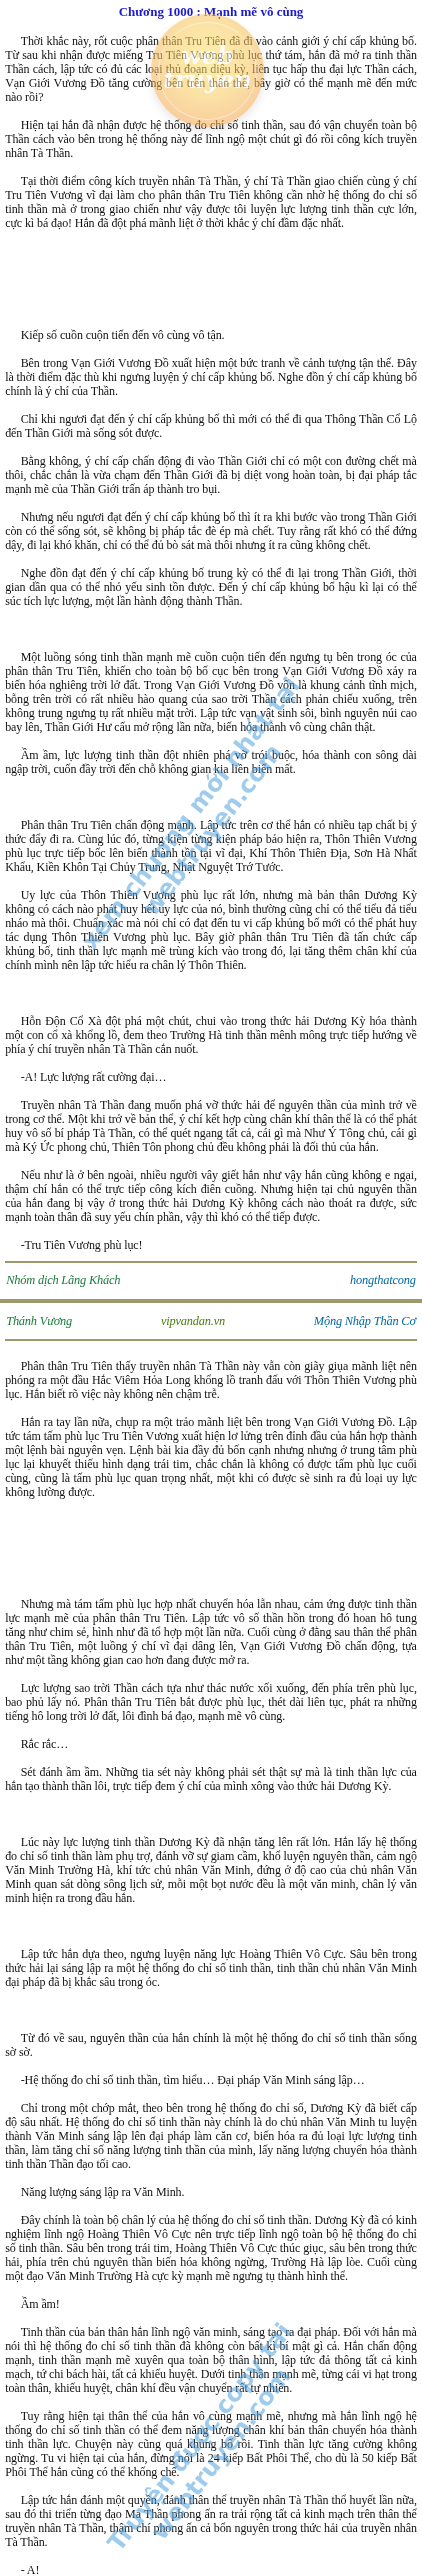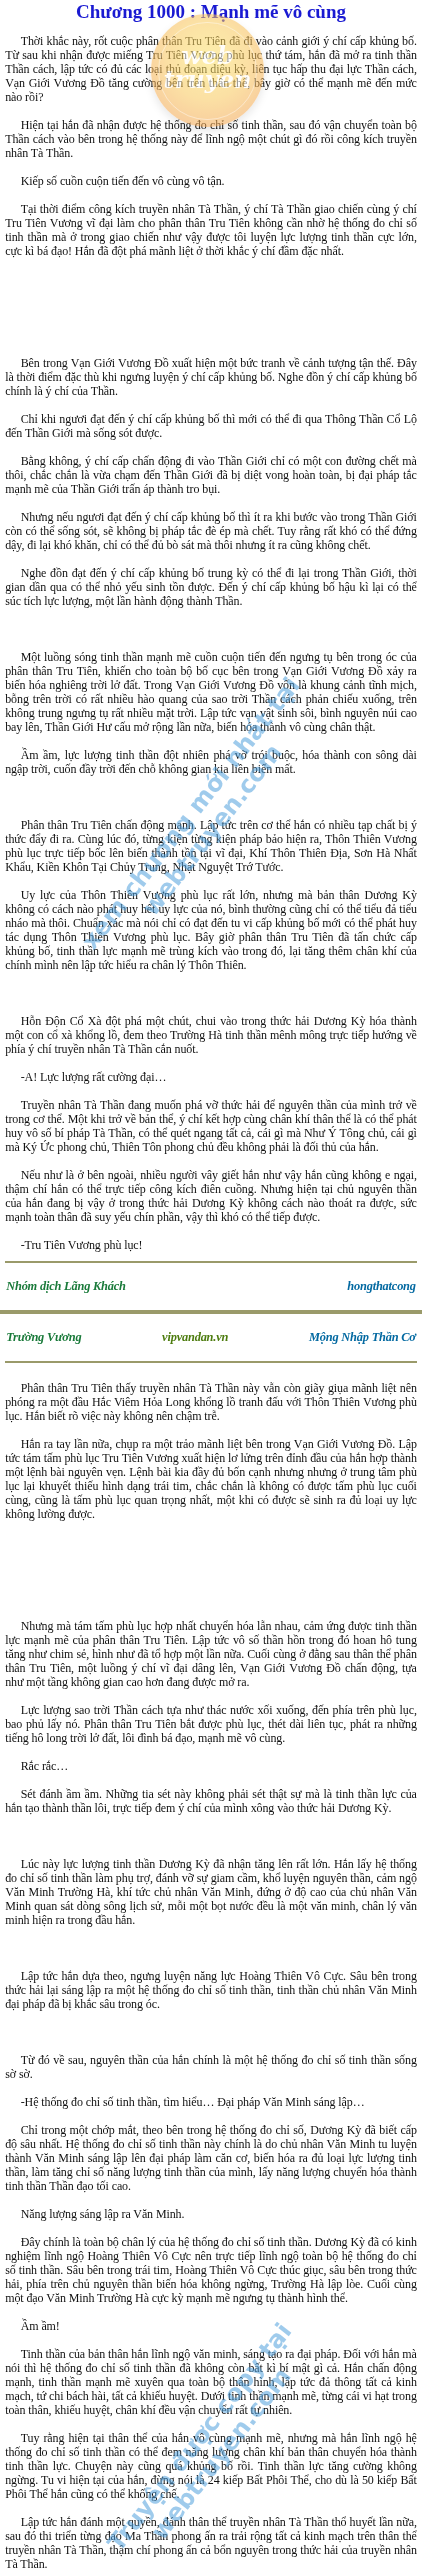--- a/index.html
+++ b/index.html
@@ -1,26 +1,26 @@
 <!DOCTYPE html>
 <html style="font-size:8.2px"><head>
 <meta charset="utf-8">
 <style>
   html, body { margin: 0; padding: 0; background: #ffffff; }
   body { width: 422px; position: relative; overflow-x: hidden; }
   .page { position: relative; width: 422px; padding: 4.1px 5.2px 15.5px 5.2px; box-sizing: border-box;
           font-family: "Liberation Serif", "DejaVu Serif", serif; color: #111111; }
-  .title { text-align: center; color: #1a1ad2; font-size: 19px; line-height: 15.5px; margin: 0 0 14.4px 0; }
+  .title { text-align: center; color: #1a1ad2; font-size: 13px; line-height: 15.5px; margin: 0 0 14.4px 0; }
   .para { font-size: 12px; line-height: 14px; text-align: justify; text-indent: 15.5px; margin: 0 0 14px 0; letter-spacing: -0.1px; }
   .para.gap-lg { margin-bottom: 42px; }
   .para.gap-xl { margin-bottom: 98px; }
   .credits { margin: 0 -5.2px 7.2px -5.2px; padding: 0 5.2px; }
   .credits .rule { height: 1.5px; background: #9a9a6a; margin: 0; }
-  .credits .row { display: flex; justify-content: space-between; align-items: center; height: 15px;
-                  font-style: italic; font-size: 12.4px; padding: 16px 1px; letter-spacing: -0.2px; font-weight: bold; }
+  .credits .row { display: flex; justify-content: space-between; align-items: center; height: 36px;
+                  font-style: italic; font-size: 12.4px; padding: 0 1px; letter-spacing: -0.2px; }
   .credits .band { height: 4.6px; background: #9a9a6a; margin: 0 -5.2px; }
   .credits .green { color: #1a7a3a; }
   .credits .orange { color: #0369a1; }
   .credits .gray { color: #4d7c0f; }
   .wm-coin { position: absolute; width: 113px; height: 113px; border-radius: 50%;
              background: radial-gradient(circle at 50% 40%, #fbe36a 0%, #f9c85a 45%, #f2a24e 80%, #ec8c4a 100%);
              box-shadow: 0 4.1px 9.3px rgba(0,0,0,0.18); opacity: 0.55; pointer-events: none; }
   .wm-coin::after { content: ""; position: absolute; inset: 7.2px; border-radius: 50%;
                     border: 1.5px solid rgba(255,255,255,0.45); }
   .wm-coin .coin-text { position: absolute; left: 0; right: 0; top: 30px; text-align: center;
@@ -49,22 +49,22 @@
 
   <div class="wm-diag" style="left:103px; top:2540px;">
     <div>Truyện được copy tại</div>
     <div>webtruyen.com</div>
   </div>
 
   <h1 class="title">Chương 1000 : Mạnh mẽ vô cùng</h1>
 
   <p class="para">Thời khắc này, rốt cuộc phân thân Tru Tiên đã đi vào cảnh giới ý chí cấp khủng bố. Từ sau khi nhận được miếng Tru Tiên Vương phù lục thứ tám, hắn đã mở ra tinh thần Thần cách, lập tức có đủ các loại thủ đoạn diệu kỳ, liên tục hấp thu đại lực Thần cách, Vạn Giới Vương Đồ tăng cường bên trên thân thể, bây giờ có thể mạnh mẽ đến mức nào rồi?</p>
   <p class="para">Hiện tại hắn đã nhận được hệ thống đo chỉ số tinh thần, sau đó vận chuyển toàn bộ Thần cách vào bên trong hệ thống này để lĩnh ngộ một chút gì đó rồi công kích truyền nhân Tà Thần.</p>
+  <p class="para gap-xl">Tại thời điểm công kích truyền nhân Tà Thần, ý chí Tà Thần giao chiến cùng ý chí Tru Tiên Vương vĩ đại làm cho phân thân Tru Tiên không cần nhờ hệ thống đo chỉ số tinh thần mà ở trong giao chiến như vậy được tôi luyện lực lượng tinh thần cực lớn, cực kì bá đạo! Hắn đã đột phá mãnh liệt ở thời khắc ý chí đầm đặc nhất.</p>
   <p class="para">Kiếp số cuồn cuộn tiến đến vô cùng vô tận.</p>
-  <p class="para gap-xl">Tại thời điểm công kích truyền nhân Tà Thần, ý chí Tà Thần giao chiến cùng ý chí Tru Tiên Vương vĩ đại làm cho phân thân Tru Tiên không cần nhờ hệ thống đo chỉ số tinh thần mà ở trong giao chiến như vậy được tôi luyện lực lượng tinh thần cực lớn, cực kì bá đạo! Hắn đã đột phá mãnh liệt ở thời khắc ý chí đầm đặc nhất.</p>
   <p class="para">Bên trong Vạn Giới Vương Đồ xuất hiện một bức tranh về cảnh tượng tận thế. Đây là thời điểm đặc thù khi ngưng luyện ý chí cấp khủng bố. Nghe đồn ý chí cấp khủng bố chính là ý chí của Thần.</p>
   <p class="para">Chỉ khi ngươi đạt đến ý chí cấp khủng bố thì mới có thể đi qua Thông Thần Cổ Lộ đến Thần Giới mà sống sót được.</p>
   <p class="para">Bằng không, ý chí cấp chấn động đi vào Thần Giới chỉ có một con đường chết mà thôi, chắc chắn là vừa chạm đến Thần Giới đã bị diệt vong hoàn toàn, bị đại pháp tắc mạnh mẽ của Thần Giới trấn áp thành tro bụi.</p>
   <p class="para">Nhưng nếu ngươi đạt đến ý chí cấp khủng bố thì ít ra khi bước vào trong Thần Giới còn có thể sống sót, sẽ không bị pháp tắc đè ép mà chết. Tuy rằng rất khó có thể đứng dậy, đi lại khó khăn, chỉ có thể đủ bò sát mà thôi nhưng ít ra cũng không chết.</p>
   <p class="para gap-lg">Nghe đồn đạt đến ý chí cấp khủng bố trung kỳ có thể đi lại trong Thần Giới, thời gian dần qua có thể nhỏ yếu sinh tồn được. Đến ý chí cấp khủng bố hậu kì lại có thể súc tích lực lượng, một lần hành động thành Thần.</p>
   <p class="para">Một luồng sóng tinh thần mạnh mẽ cuồn cuộn tiến đến ngưng tụ bên trong óc của phân thân Tru Tiên, khiến cho toàn bộ bố cục bên trong Vạn Giới Vương Đồ xảy ra biến hóa nghiêng trời lở đất. Trong Vạn Giới Vương Đồ vốn là khung cảnh tĩnh mịch, bỗng trên trời có rất nhiều hào quang của sao trời Thần cách phản chiếu xuống, trên không trung ngưng tụ rất nhiều mặt trời. Lập tức vạn vật sinh sôi, bình nguyên núi cao bay lên, Thần Giới Hư cấu mở rộng lần nữa, biến hóa thành vô cùng chân thật.</p>
   <p class="para gap-lg">Ầm ầm, lực lượng tinh thần đột nhiên phá vỡ trói buộc, hóa thành con sông dài ngập trời, cuốn đầy trời đến chỗ không gian kia liền biến mất.</p>
   <p class="para">Phân thân Tru Tiên chấn động mạnh. Lập tức trên cơ thể hắn có nhiều tạp chất bị ý thức đẩy đi ra. Cùng lúc đó, từng kiện từng kiện pháp bảo hiện ra, Thôn Thiên Vương phù lục trực tiếp bốc lên biến thành tồn tại vĩ đại, Khí Thôn Thiên Địa, Sơn Hà Nhất Khẩu, Kiền Khôn Tại Chủy Trung, Nhật Nguyệt Trớ Tước.</p>
   <p class="para gap-lg">Uy lực của Thôn Thiên Vương phù lục rất lớn, nhưng mà bản thân Dương Kỳ không có cách nào phát huy hết uy lực của nó, bình thường cũng chỉ có thể tiểu đả tiểu nháo mà thôi. Chuẩn xác mà nói chỉ có đạt đến tu vi cấp khủng bố mới có thể phát huy tác dụng Thôn Thiên Vương phù lục. Bây giờ phân thân Tru Tiên đã tấn chức cấp khủng bố, tinh thần lực mạnh mẽ trùng kích vào trong đó, lại tăng thêm chân khí của chính mình nên lập tức hiểu ra chân lý Thôn Thiên.</p>
   <p class="para">Hỗn Độn Cổ Xà đột phá một chút, chui vào trong thức hải Dương Kỳ hóa thành một con cổ xà khổng lồ, đem theo Trường Hà tinh thần mênh mông trực tiếp hướng về phía ý chí truyền nhân Tà Thần cắn nuốt.</p>
@@ -74,21 +74,21 @@
   <p class="para" style="margin-bottom:9.3px;">-Tru Tiên Vương phù lục!</p>
 
   <div class="credits">
     <div class="rule"></div>
     <div class="row">
       <span class="green">Nhóm dịch Lãng Khách</span>
       <span class="orange">hongthatcong</span>
     </div>
     <div class="band"></div>
     <div class="row">
-      <span class="green">Trường Vương</span>
+      <span class="green">Thánh Vương</span>
       <span class="gray">vipvandan.vn</span>
       <span class="orange">Mộng Nhập Thần Cơ</span>
     </div>
     <div class="rule"></div>
   </div>
   <div style="height:11.3px"></div>
 
   <p class="para">Phân thân Tru Tiên thấy truyền nhân Tà Thần này vẫn còn giãy giụa mãnh liệt nên phóng ra một đầu Hắc Viêm Hỏa Long khổng lồ tranh đấu với Thôn Thiên Vương phù lục. Hắn biết rõ việc này không nên chậm trễ.</p>
   <p class="para gap-xl">Hắn ra tay lần nữa, chụp ra một trảo mãnh liệt bên trong Vạn Giới Vương Đồ. Lập tức tám tấm phù lục Tru Tiên Vương xuất hiện lơ lửng trên đỉnh đầu của hắn hợp thành một lệnh bài nguyên vẹn. Lệnh bài kia đầy đủ bốn cạnh nhưng nhưng ở trung tâm phù lục lại khuyết thiếu hình dạng trái tim, chắc chắn là không có được tấm phù lục cuối cùng, cũng là tấm phù lục quan trọng nhất, một khi có được sẽ sinh ra đủ loại uy lực không lường được.</p>
   <p class="para">Nhưng mà tám tấm phù lục hợp nhất chuyển hóa lẫn nhau, cảm ứng được tinh thần lực mạnh mẽ của phân thân Tru Tiên. Lập tức vô số thần hồn trong đó hoan hô tung tăng như chim sẻ, hình như đã tổ hợp một lần nữa. Cuối cùng ở đằng sau thân thể phân thân Tru Tiên, một luồng ý chí vĩ đại dâng lên, Vạn Giới Vương Đồ chấn động, tựa như một tầng không gian cao hơn đang được mở ra.</p>

